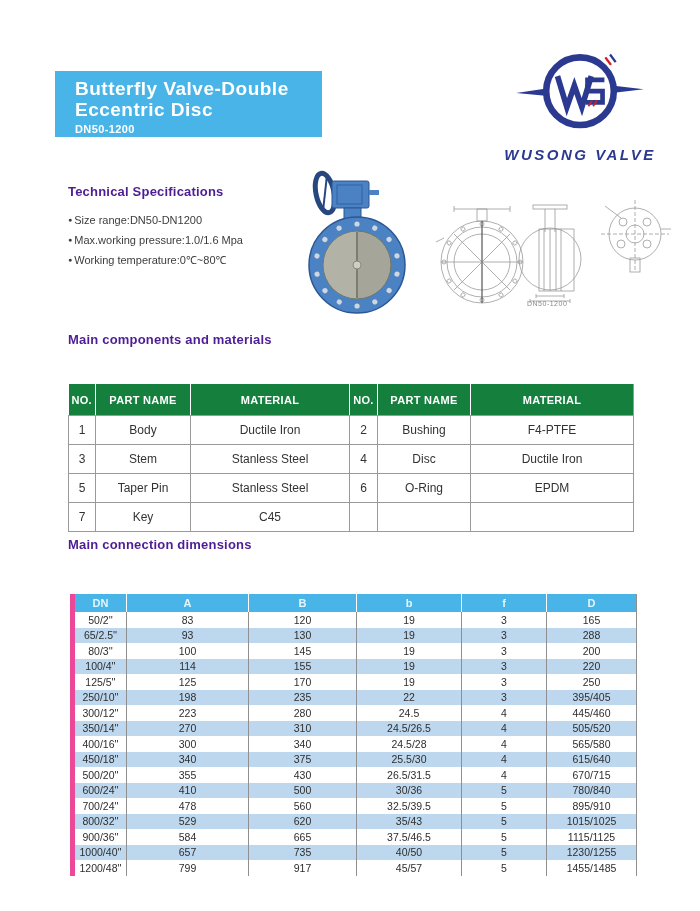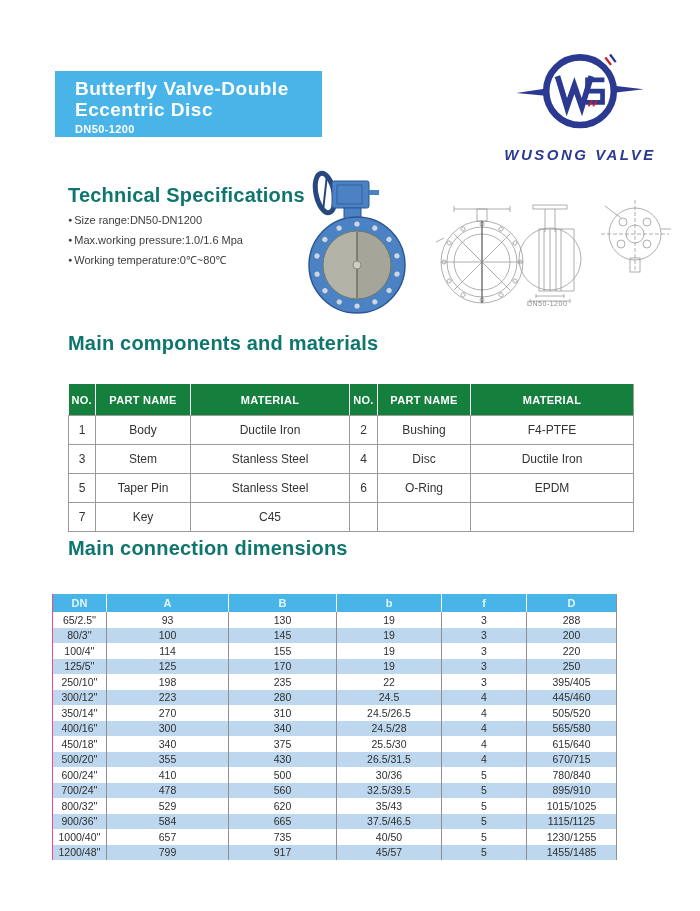--- a/index.html
+++ b/index.html
@@ -8,21 +8,21 @@
   
   .title-block{position:absolute;left:55px;top:71px;width:267px;height:66px;background:#49b4e8;box-sizing:border-box;padding:7px 0 0 20px;}
   .title-line{color:#ffffff;font-weight:bold;font-size:19px;line-height:21px;letter-spacing:0.5px;}
   .title-sub{color:#ffffff;font-weight:bold;font-size:11px;margin-top:3px;letter-spacing:0.4px;}
 
   
   .logo{position:absolute;left:495px;top:48px;width:170px;text-align:center;}
   .brand-name{margin-top:2px;color:#2b3990;font-weight:bold;font-size:15px;letter-spacing:2.5px;font-style:italic;}
 
   
-  .section-heading{position:absolute;left:68px;color:#0f766e;font-size:20px;font-weight:bold;letter-spacing:0.2px;}
+  .section-heading{position:absolute;left:68px;color:#4c1d95;font-size:13px;font-weight:bold;letter-spacing:0.2px;}
   .h-specs{top:184px;}
   .h-components{top:332px;}
   .h-dimensions{top:537px;}
 
   
   .spec-list{position:absolute;left:68px;top:210px;list-style:none;margin:0;padding:0;}
   .spec-list li{font-size:11px;color:#3c3c3c;line-height:20px;}
   .spec-list li::before{content:"●";font-size:7px;vertical-align:2px;margin-right:2px;color:#3c3c3c;}
 
   
@@ -33,21 +33,21 @@
   .drawing-label{position:absolute;left:527px;top:300px;font-size:7px;color:#8a8a8a;letter-spacing:0.5px;}
 
   
   table{border-collapse:collapse;table-layout:fixed;}
   .comp-table{position:absolute;left:68px;top:384px;width:565px;}
   .comp-table th{background:#15803d;color:#ffffff;font-size:11px;font-weight:bold;height:29px;border-right:1px solid #ffffff;border-bottom:1px solid #9a9a9a;letter-spacing:0.3px;}
   .comp-table th:last-child{border-right:1px solid #9a9a9a;}
   .comp-table td{border:1px solid #9a9a9a;height:26px;text-align:center;font-size:12px;color:#333333;}
 
   
-  .dims-table{position:absolute;left:52px;top:594px;width:564px;border-left:1px solid #ec4899;}
+  .dims-table{position:absolute;left:70px;top:594px;width:564px;border-left:5px solid #ec4899;}
   .dims-table th{background:#49b4e8;color:#e3f6fd;font-size:11px;font-weight:bold;height:16px;border-right:1px solid #ffffff;}
   .dims-table th:last-child{border-right:1px solid #8f8f8f;}
   .dims-table td{height:15.5px;text-align:center;font-size:10.5px;color:#2e2e2e;border-right:1px solid #8f8f8f;padding:0;}
   .dims-table tbody tr:nth-child(even) td{background:#bdd7ee;}
 </style>
 </head>
 <body>
 
 <div class="page">
 
@@ -246,20 +246,28 @@
           <th>DN</th>
           <th>A</th>
           <th>B</th>
           <th>b</th>
           <th>f</th>
           <th>D</th>
         </tr>
     </thead>
     <tbody>
         <tr>
+          <td>50/2''</td>
+          <td>83</td>
+          <td>120</td>
+          <td>19</td>
+          <td>3</td>
+          <td>165</td>
+        </tr>
+        <tr>
           <td>65/2.5''</td>
           <td>93</td>
           <td>130</td>
           <td>19</td>
           <td>3</td>
           <td>288</td>
         </tr>
         <tr>
           <td>80/3''</td>
           <td>100</td>

